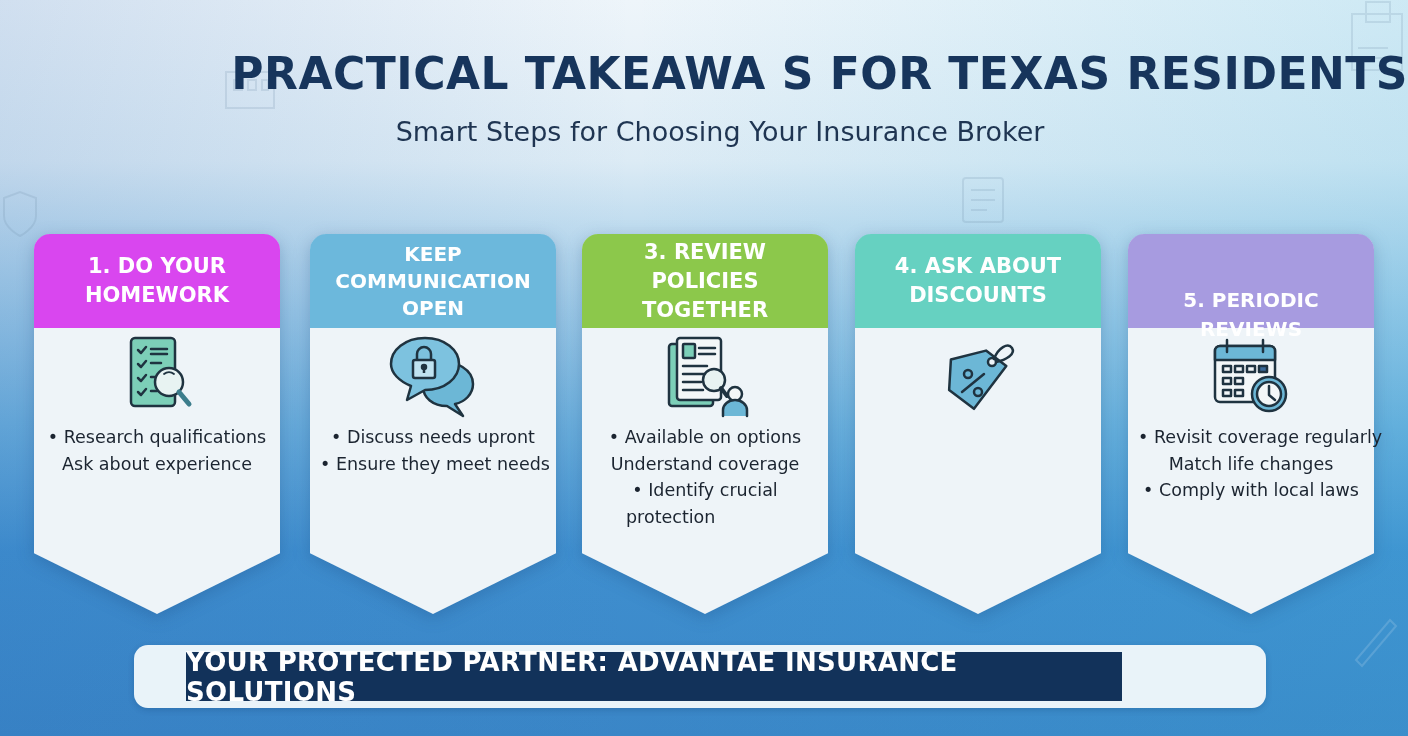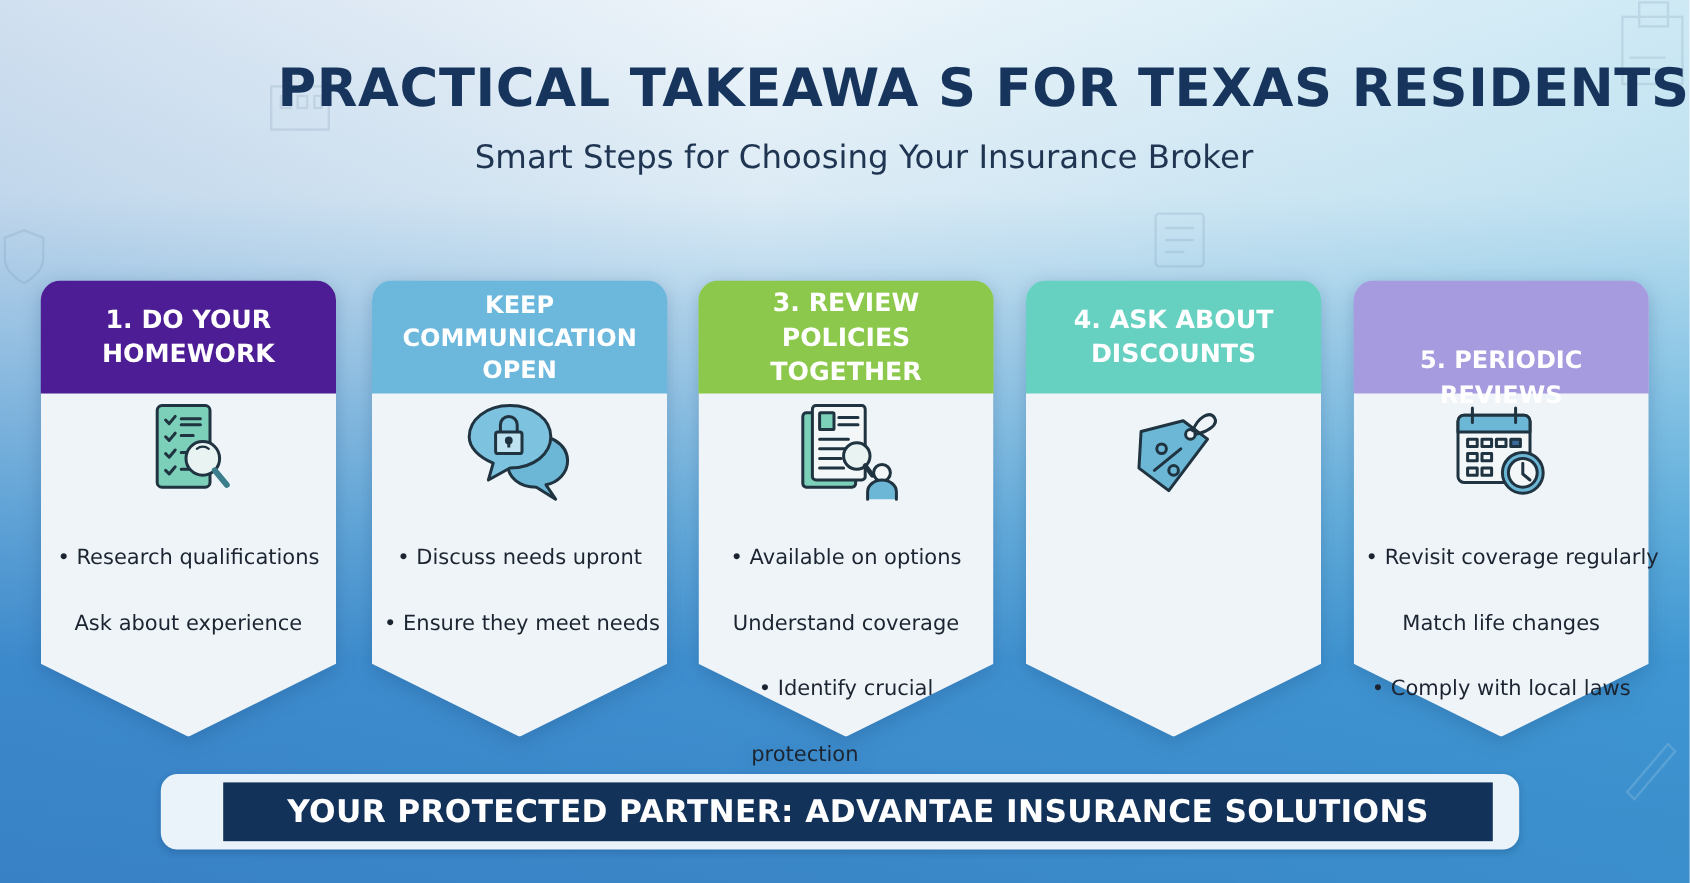--- a/index.html
+++ b/index.html
@@ -62,29 +62,29 @@
   }
   .card-list {
     position: absolute; top: 190px; left: 10px; right: 10px;
     list-style: none;
     font-family: "DejaVu Sans", sans-serif;
     font-size: 17.5px;
     line-height: 26.5px;
     color: #1b2430;
     text-align: center;
   }
-  .card-list li { white-space: nowrap; margin-top: 28px; }
+  .card-list li { white-space: nowrap; }
   .footer-bar {
     position: absolute; left: 134px; top: 645px; width: 1132px; height: 63px;
     background: #e9f3f9;
     border-radius: 14px;
     box-shadow: 0 2px 6px rgba(0,40,90,0.2);
   }
   .footer-pill {
-    position: absolute; left: 52px; top: 7px; width: 1058px; height: 49px;
+    position: absolute; left: 52px; top: 7px; width: 936px; height: 49px;
     background: #12325a;
     border-radius: 0;
     display: flex; align-items: center; justify-content: center;
     color: #ffffff;
     font-family: "DejaVu Sans", sans-serif;
     font-weight: bold;
     font-size: 26px;
     letter-spacing: 0.3px;
   }
 </style>
@@ -113,21 +113,21 @@
 </svg>
 <svg class="deco" style="left:1350px;top:610px" width="50" height="60" viewBox="0 0 50 60" fill="none" stroke="#dbeaf5" stroke-width="2">
   <path d="M6 50 L40 10 L46 16 L12 56 Z"></path>
 </svg>
 
 <h1 class="title">PRACTICAL TAKEAWA S FOR TEXAS RESIDENTS</h1>
 <div class="subtitle">Smart Steps for Choosing Your Insurance Broker</div>
 
 <div class="card" style="left:34px">
   <div class="card-shape"></div>
-  <div class="card-head" style="background:#4c1d95">1. DO YOUR
+  <div class="card-head" style="background:#d946ef">1. DO YOUR
 HOMEWORK</div>
   <svg class="card-icon" viewBox="0 0 92 84" fill="none" stroke="#1f3340" stroke-width="2.5" stroke-linecap="round" stroke-linejoin="round">
     <rect x="20" y="4" width="44" height="68" rx="4" fill="#7ccfb8"></rect>
     <path d="M27 16 l3 3 l5 -6 M27 30 l3 3 l5 -6 M27 44 l3 3 l5 -6 M27 58 l3 3 l5 -6"></path>
     <path d="M40 15 H56 M40 20 H56 M40 29 H50 M40 43 H46 M40 57 H46"></path>
     <circle cx="58" cy="48" r="14" fill="#e8f3f2"></circle>
     <path d="M53 40 a8 8 0 0 1 10 0" stroke-width="1.8"></path>
     <path d="M68 58 L78 70" stroke-width="5" stroke="#3c7d8c"></path>
   </svg>
   <ul class="card-list">

